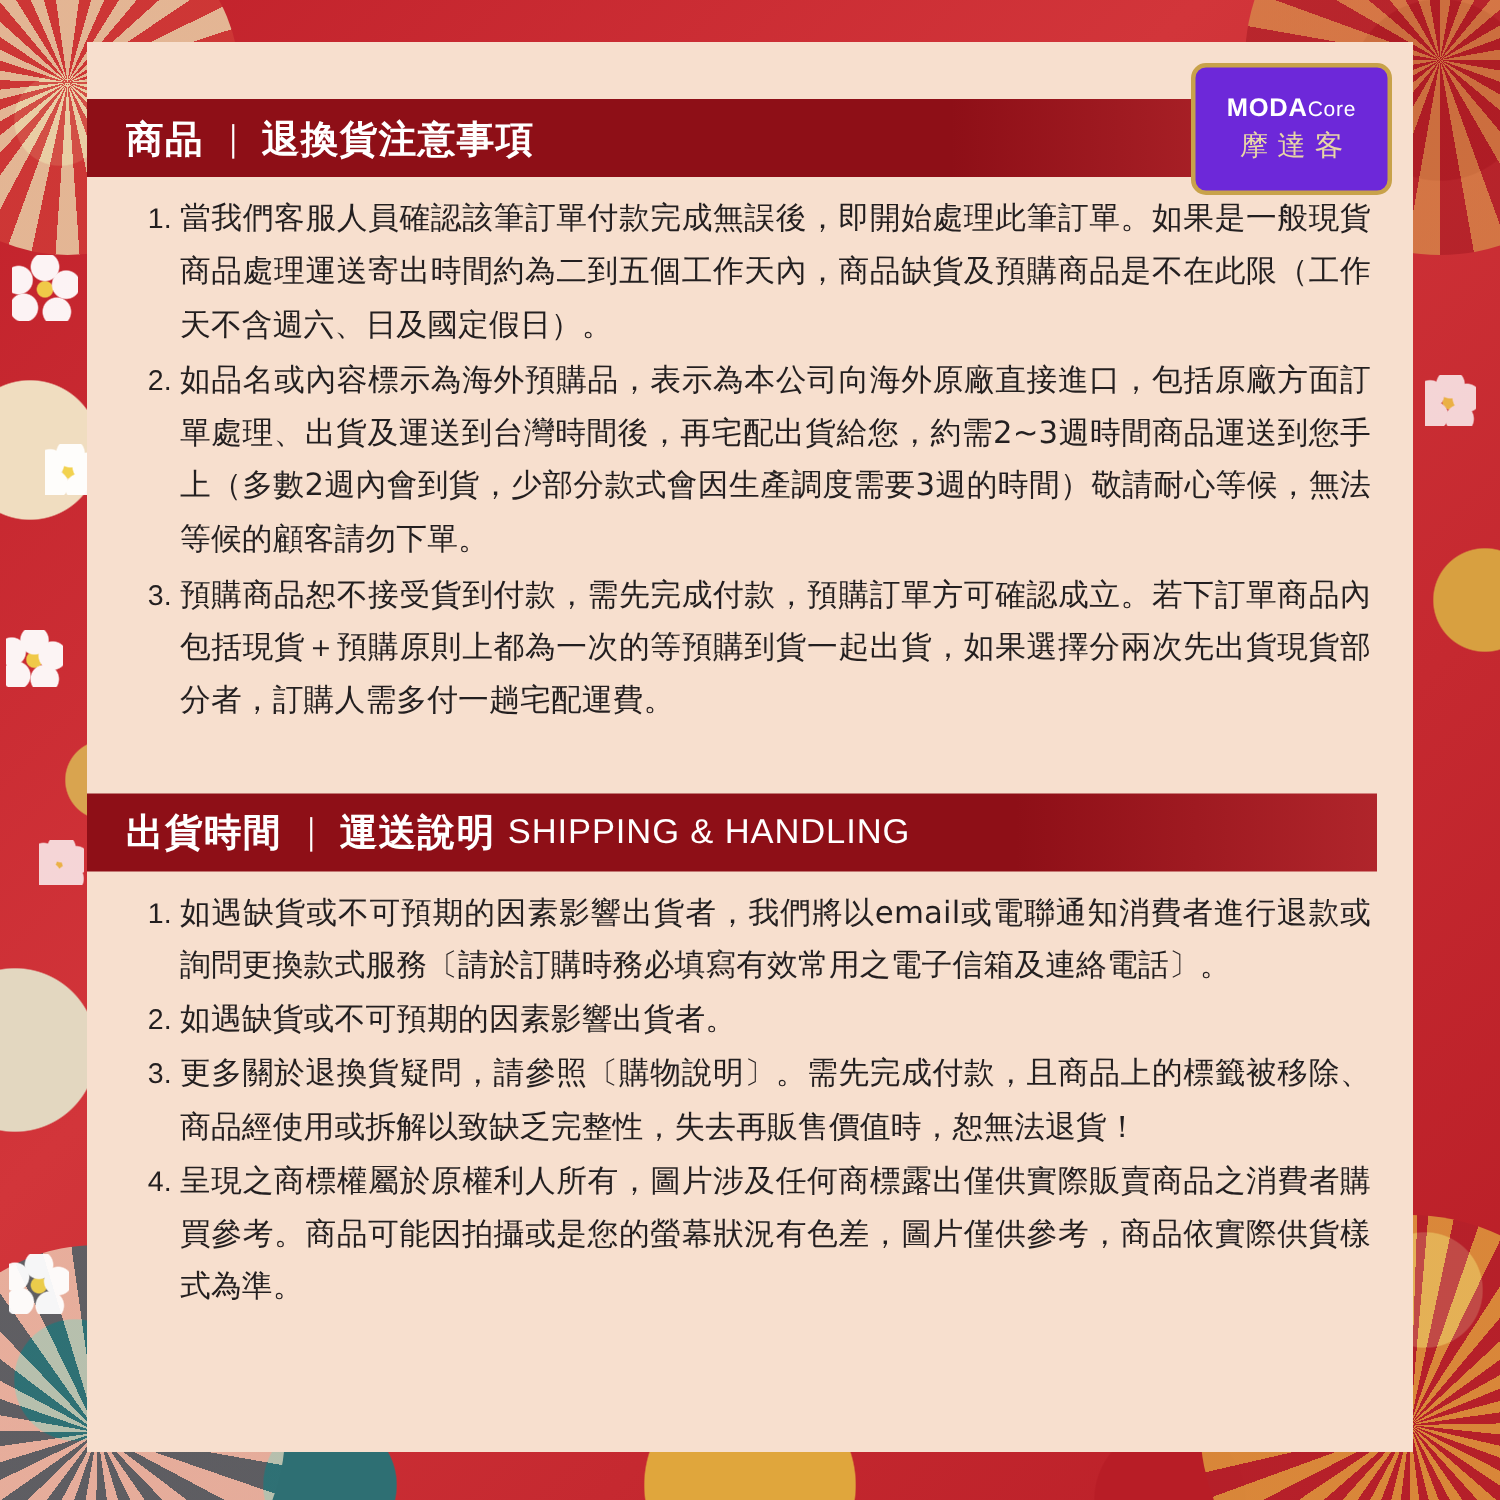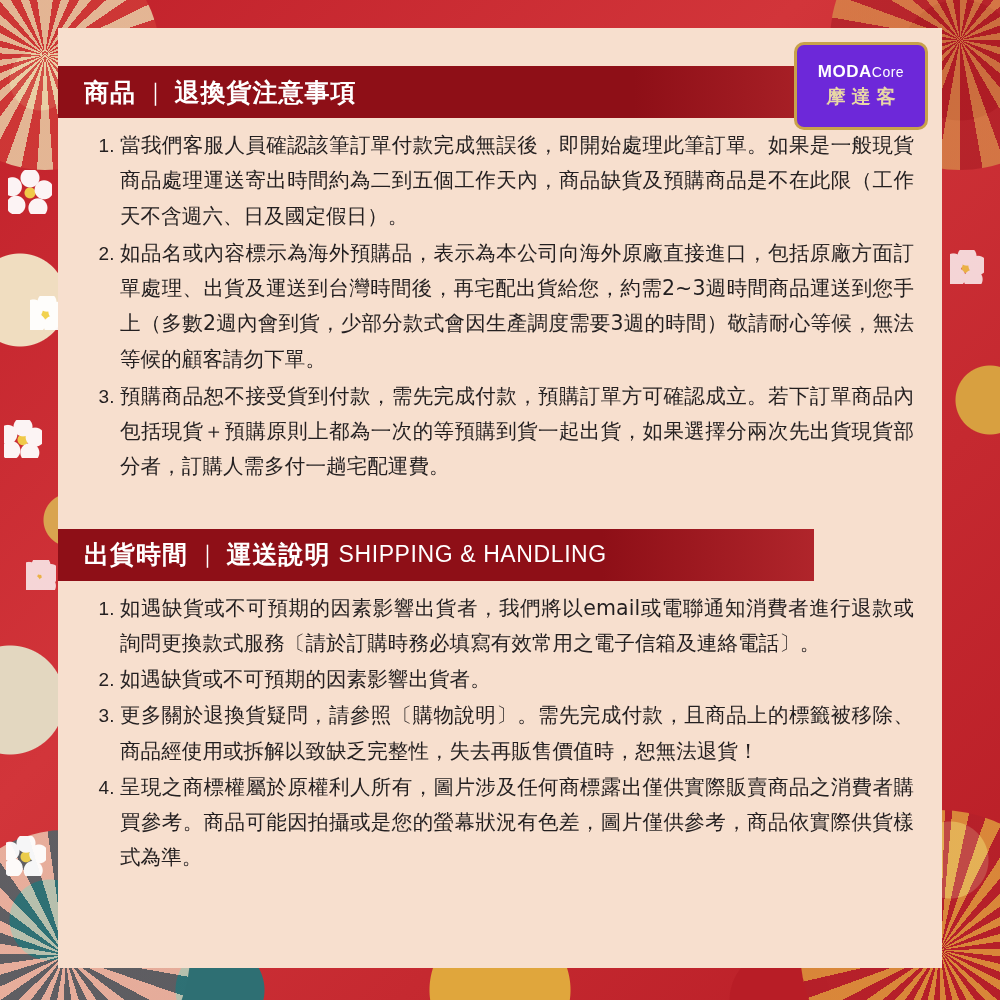--- a/index.html
+++ b/index.html
@@ -120,21 +120,20 @@
     font-family: "Liberation Sans", sans-serif;
   }
   .logo-top b { font-weight: 700; }
   .logo-top span { font-weight: 400; font-size: 14px; }
   .logo-bottom {
     font-size: 19px;
     color: #e8d7a6;
     letter-spacing: 6px;
     padding-left: 6px;
     font-family: "DejaVu Sans", sans-serif;
-    font-weight: bold;
   }
 
   
   .bar {
     background: linear-gradient(90deg, #8e0f17 0%, #8e0f17 72%, #b0252b 100%);
     color: #ffffff;
     height: 52px;
     display: flex;
     align-items: center;
     padding-left: 26px;
@@ -156,21 +155,21 @@
   .bar-en {
     font-size: 23px;
     font-weight: 400;
     letter-spacing: .6px;
     margin-left: 8px;
     font-family: "Liberation Sans", sans-serif;
   }
 
   
   .bar-1 { width: 800px; }
-  .bar-2 { width: 756px; margin-top: 44px; }
+  .bar-2 { width: 860px; margin-top: 44px; }
 
   
   ol.notes {
     margin: 6px 0 0 0;
     padding: 0 28px 0 62px;
     list-style-position: outside;
     color: #231f20;
   }
   ol.notes li {
     font-size: 20.5px;

